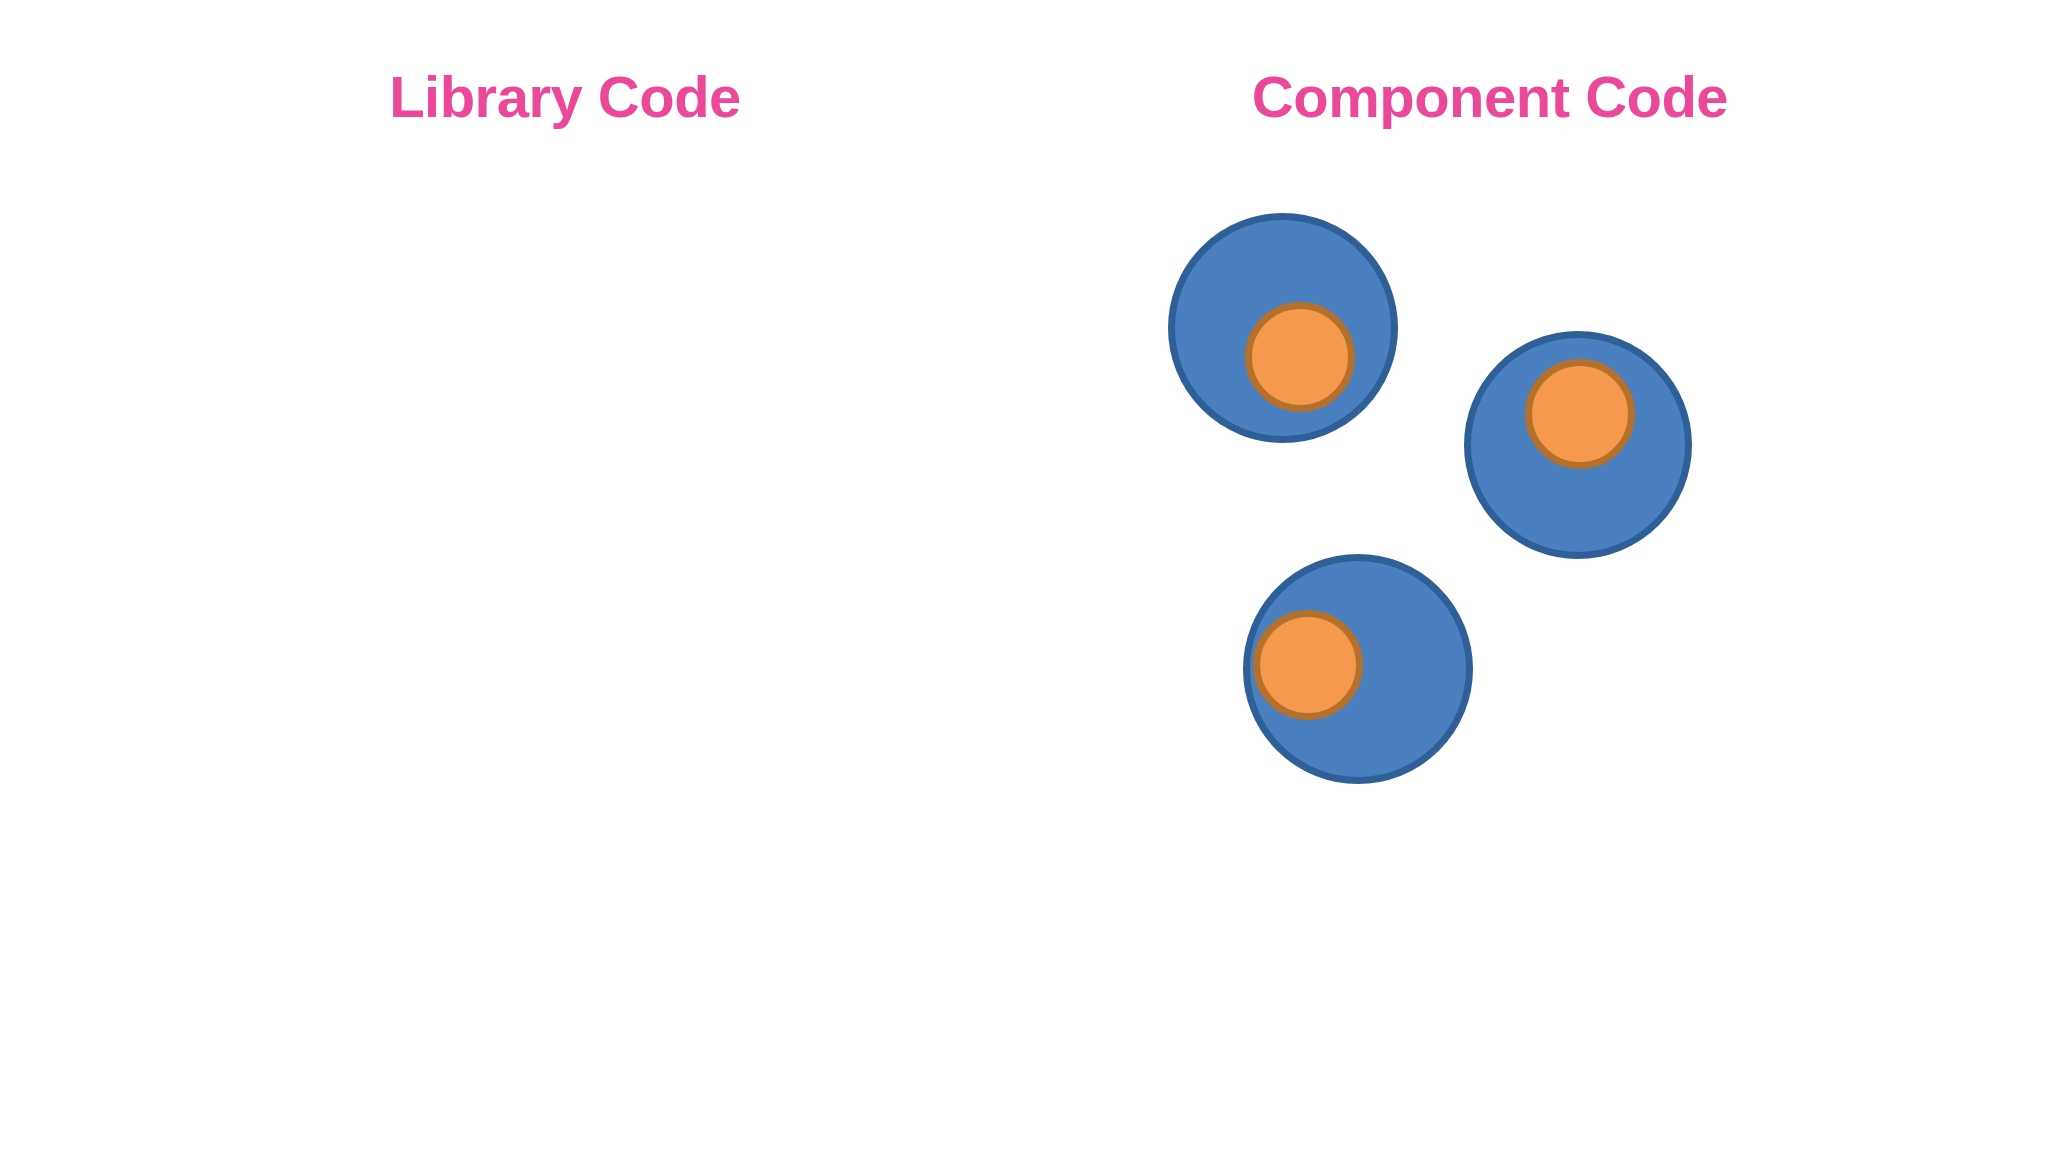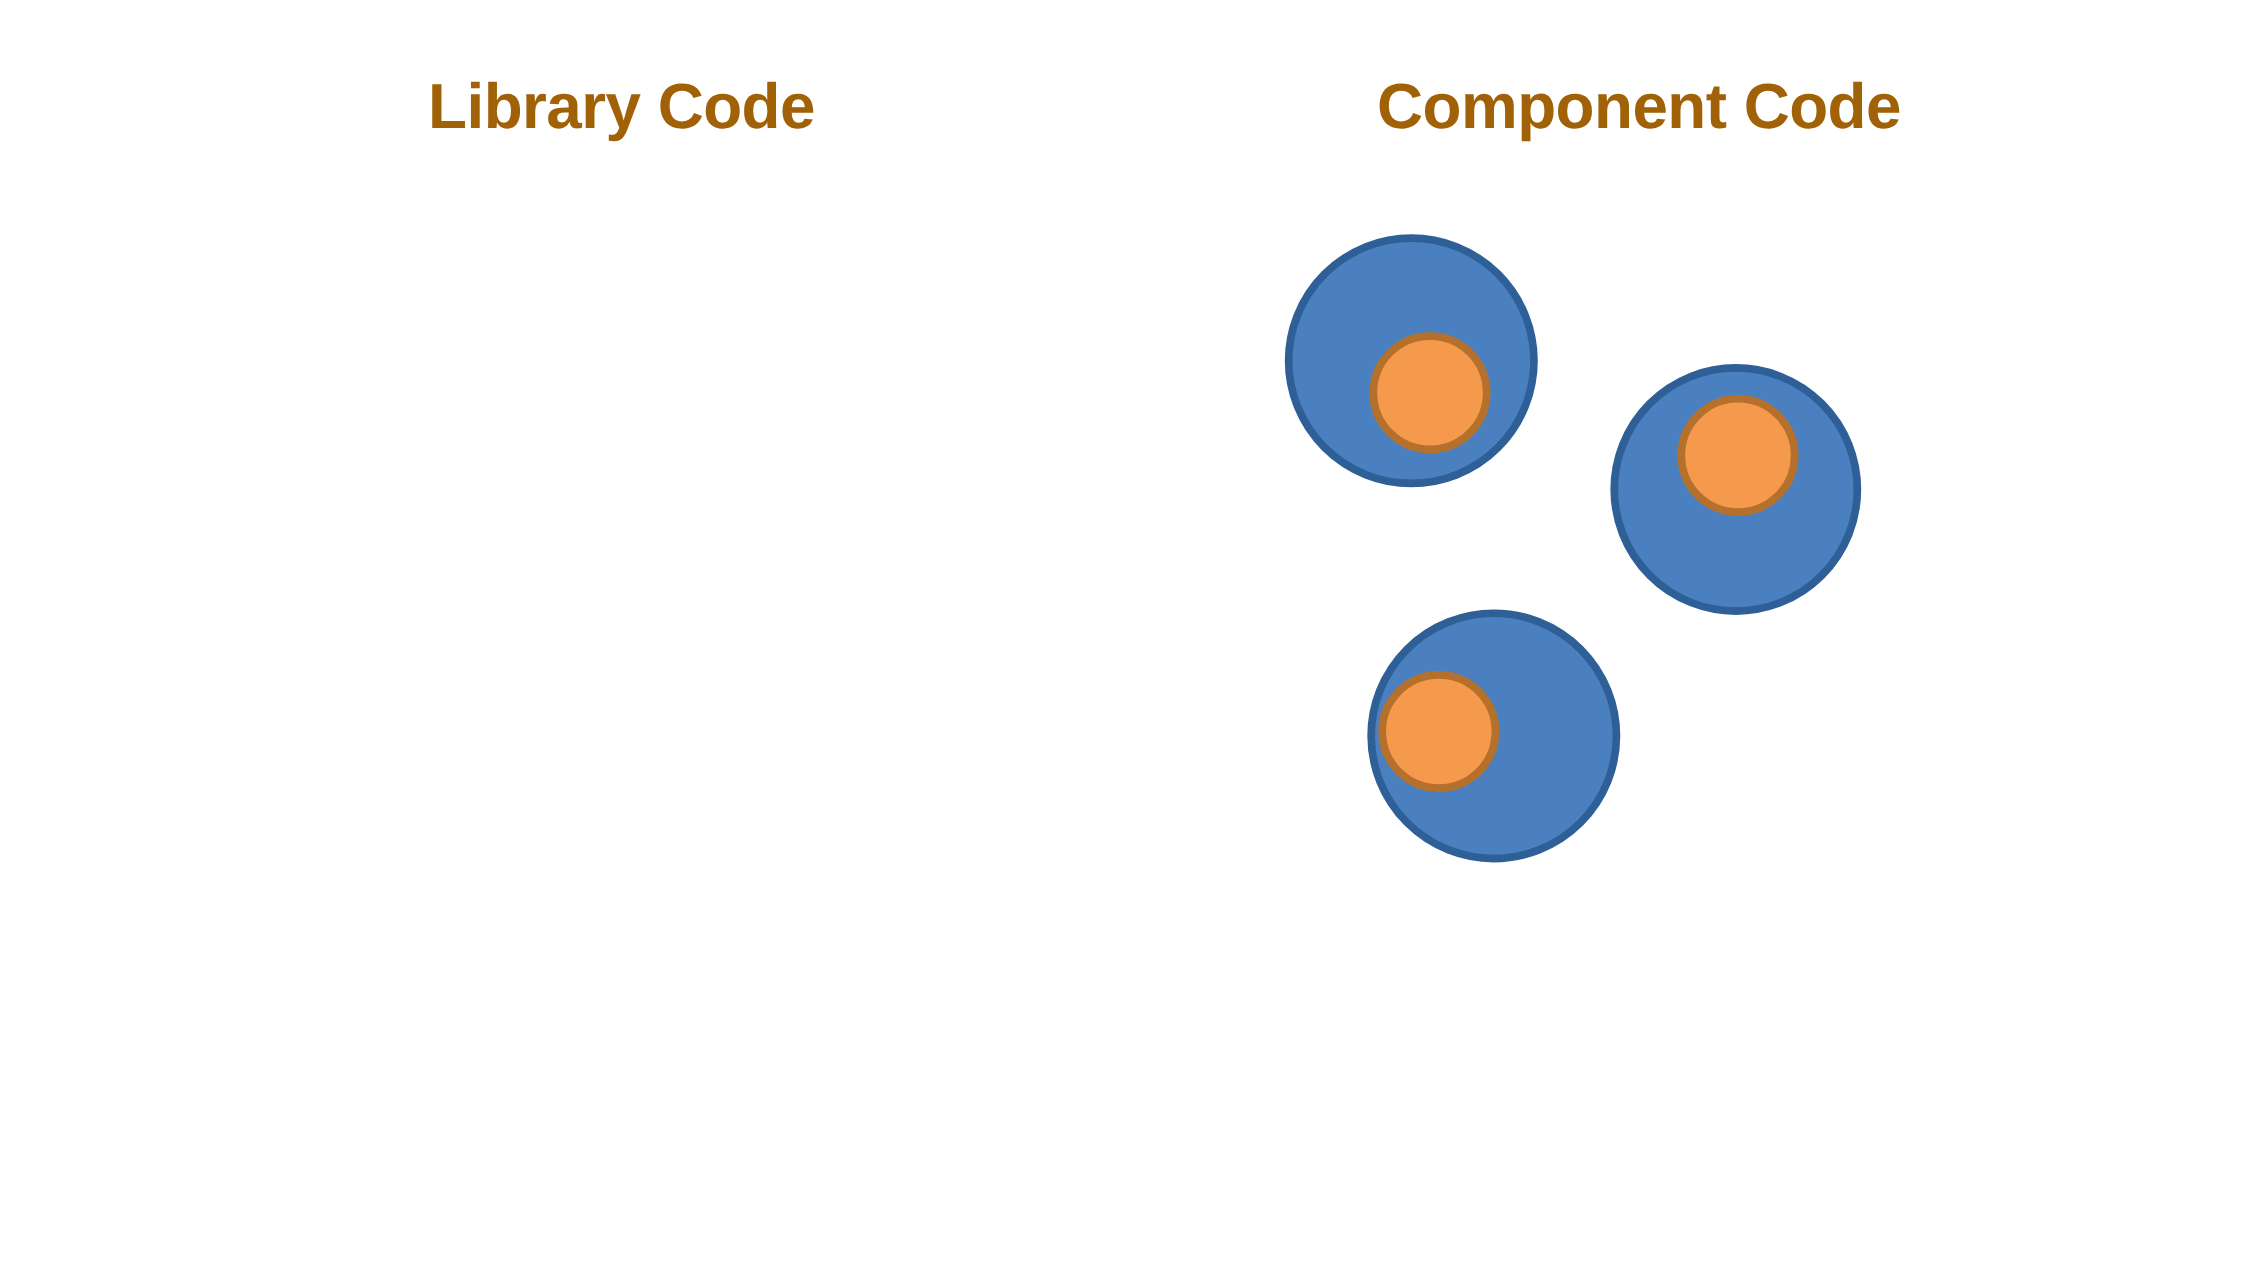--- a/index.html
+++ b/index.html
@@ -14,21 +14,21 @@
   #stage {
     position: relative;
     width: 2048px;
     height: 1152px;
     background: #ffffff;
     overflow: hidden;
   }
   .column-title {
     position: absolute;
     font-weight: bold;
-    color: #a16207;
+    color: #ec4899;
     white-space: nowrap;
     line-height: 1;
     letter-spacing: -0.5px;
   }
   #title-library {
     left: 0;
     top: 68px;
     width: 1130px;
     text-align: center;
     font-size: 58px;

